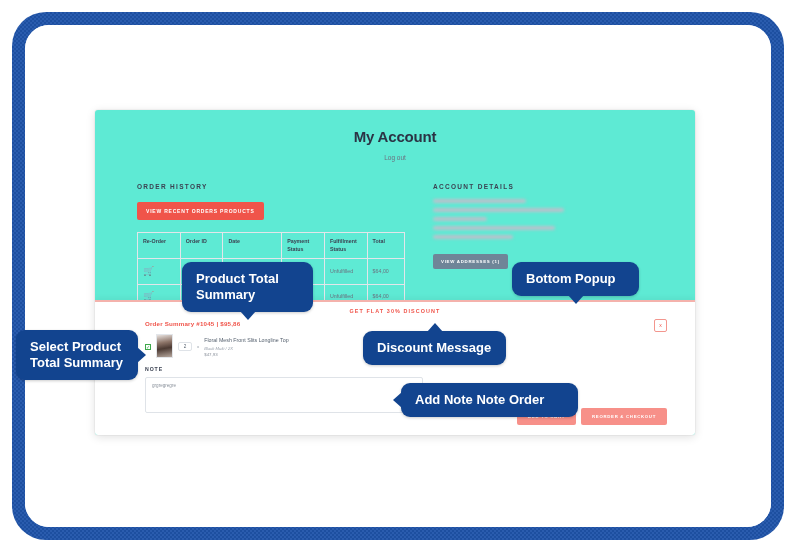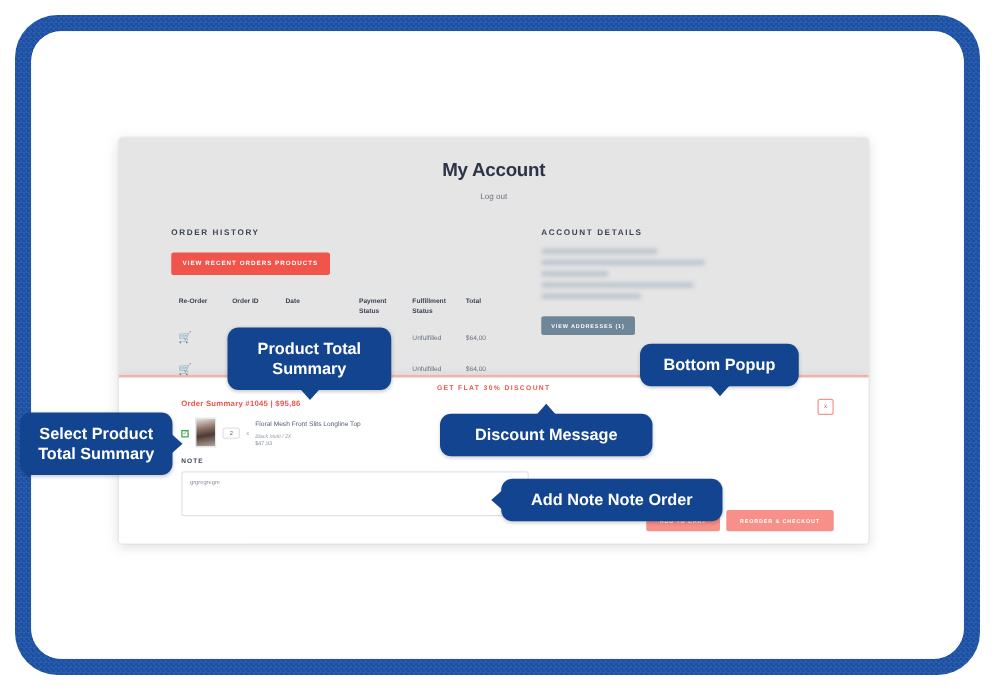--- a/index.html
+++ b/index.html
@@ -41,21 +41,21 @@
     overflow: hidden;
   }
 
   
   .page-panel {
     position: absolute;
     left: 70px;
     top: 85px;
     width: 600px;
     height: 325px;
-    background: #e5e5e5;
+    background: #5eead4;
     box-shadow: 0 2px 10px rgba(0,0,0,0.13), 0 0 0 1px rgba(0,0,0,0.03);
     border-radius: 3px;
     overflow: hidden;
   }
 
   
   .acct-title {
     text-align: center;
     font-size: 15px;
     font-weight: bold;
@@ -294,21 +294,21 @@
   }
 
   
   .callout {
     position: absolute;
     background: #12448f;
     color: #ffffff;
     border-radius: 9px;
     font-size: 13px;
     font-weight: bold;
-    text-align: center;
+    text-align: left;
     line-height: 1.22;
     padding: 9px 14px;
     z-index: 40;
     box-shadow: 0 1px 3px rgba(0,0,0,0.2);
   }
   .callout::after {
     content: "";
     position: absolute;
     width: 0; height: 0;
   }
@@ -339,23 +339,23 @@
   .callout.tail-left::after {
     border-top: 8px solid transparent;
     border-bottom: 8px solid transparent;
     border-right: 9px solid #12448f;
     left: -8px;
     top: 50%;
     margin-top: -8px;
   }
 
   #c-product-total { left: 182px; top: 262px; width: 131px; }
-  #c-bottom-popup  { left: 512px; top: 275px; width: 127px; }
+  #c-bottom-popup  { left: 512px; top: 262px; width: 127px; }
   #c-select-prod   { left: 16px;  top: 330px; width: 122px; }
-  #c-discount      { left: 352px; top: 331px; width: 170px; }
+  #c-discount      { left: 363px; top: 331px; width: 143px; }
   #c-add-note      { left: 401px; top: 383px; width: 177px; }
 </style>
 </head>
 <body>
 
 <div class="frame-outer"></div>
 <div class="frame-inner"></div>
 
 <div class="screen">
 

